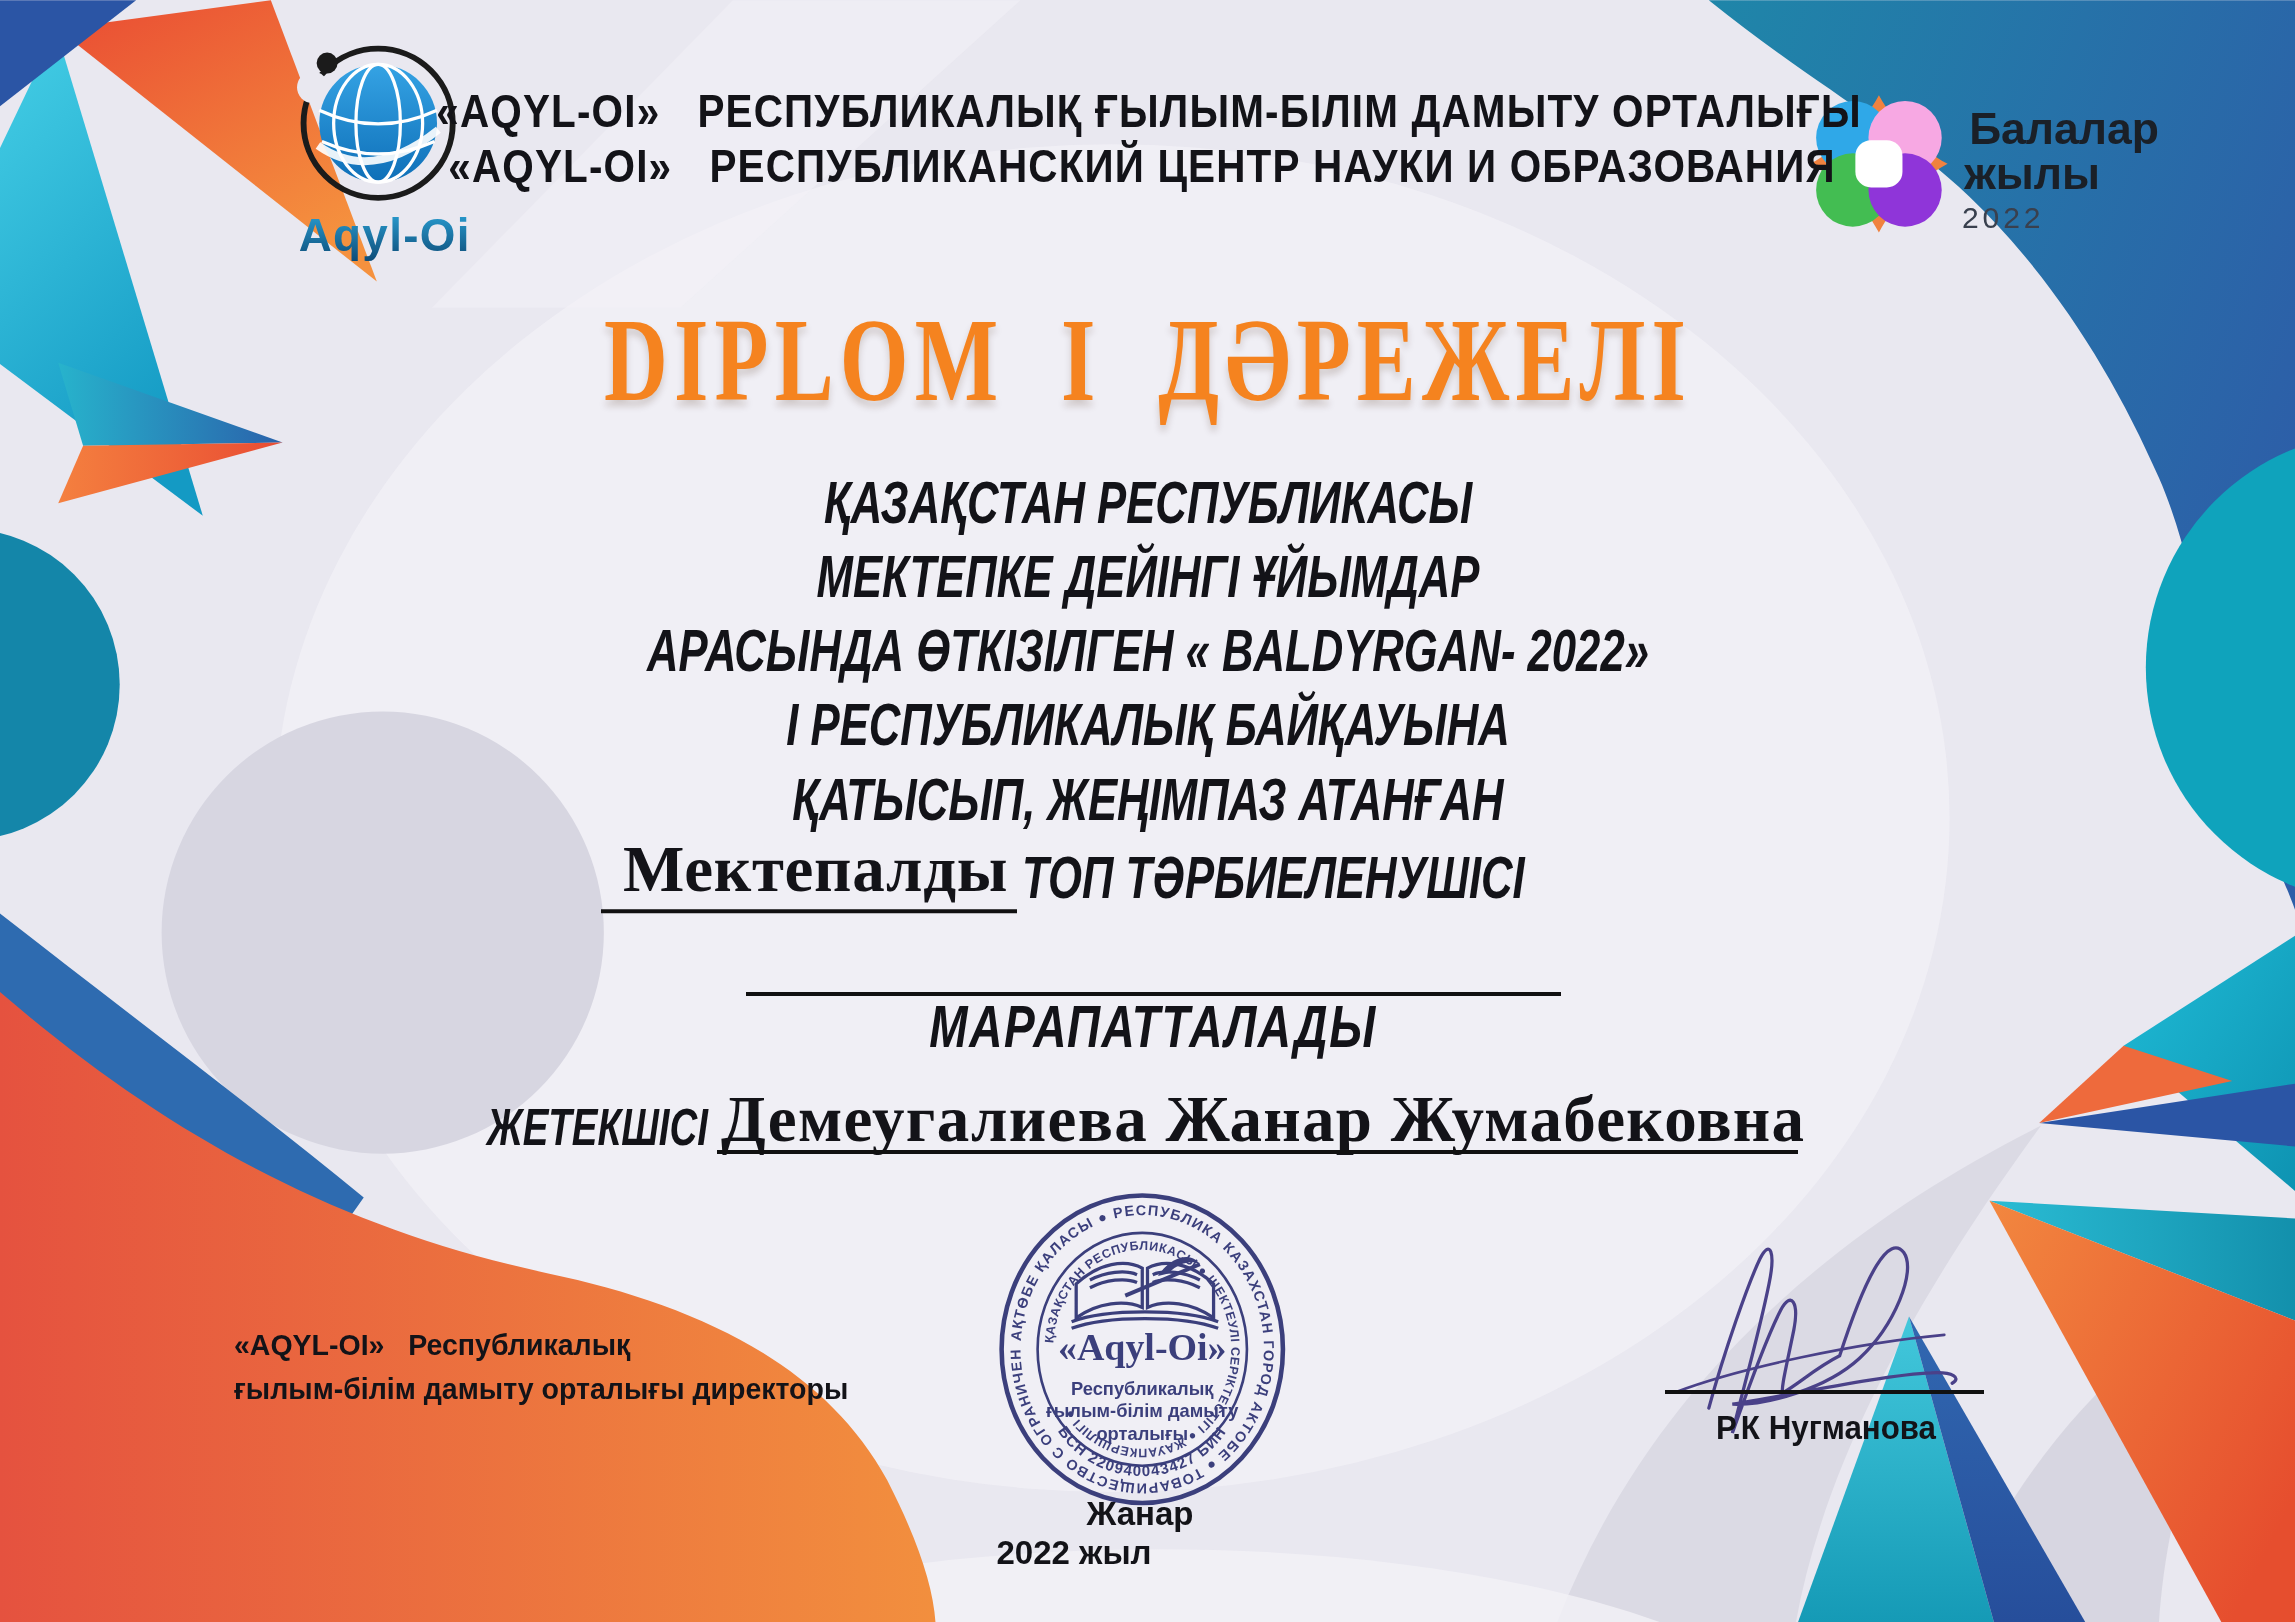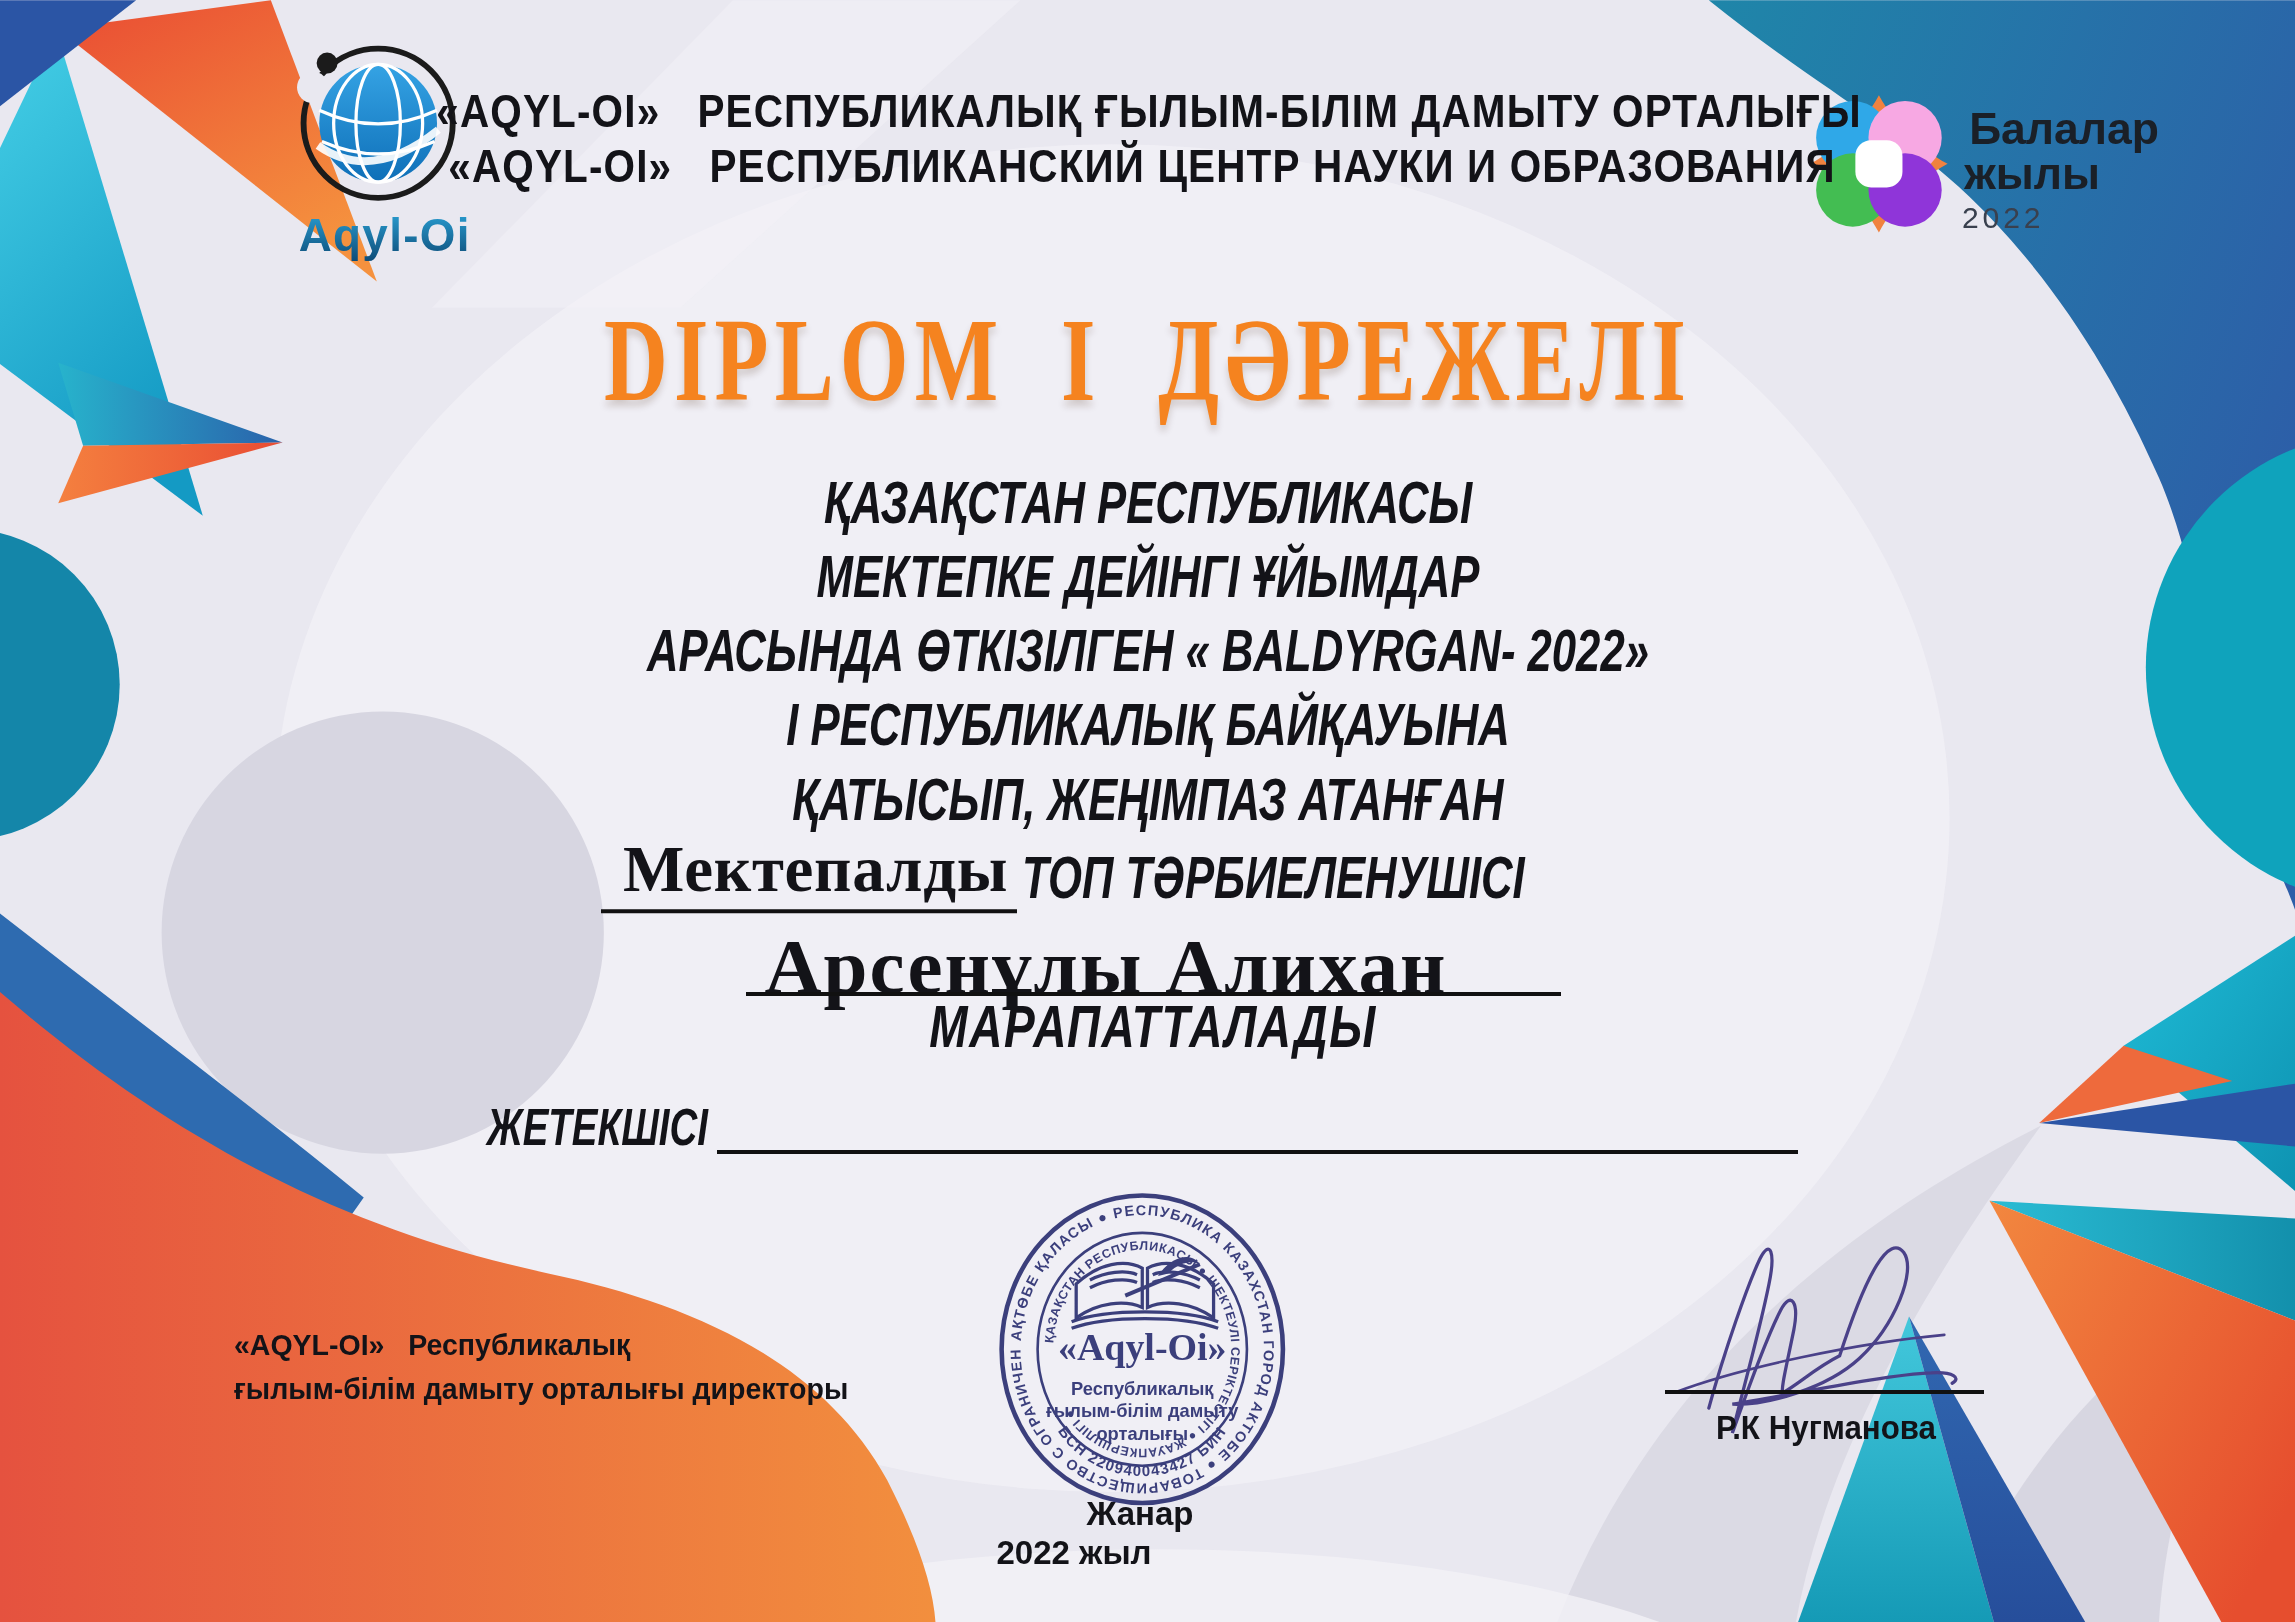--- a/index.html
+++ b/index.html
@@ -219,26 +219,26 @@
 
 <div class="t bodyit" style="left:1148px;top:503px">ҚАЗАҚСТАН РЕСПУБЛИКАСЫ</div>
 <div class="t bodyit" style="left:1148px;top:577px">МЕКТЕПКЕ ДЕЙІНГІ ҰЙЫМДАР</div>
 <div class="t bodyit" style="left:1148px;top:651px">АРАСЫНДА ӨТКІЗІЛГЕН « BALDYRGAN- 2022»</div>
 <div class="t bodyit" style="left:1148px;top:725px">І РЕСПУБЛИКАЛЫҚ БАЙҚАУЫНА</div>
 <div class="t bodyit" style="left:1148px;top:800px">ҚАТЫСЫП, ЖЕҢІМПАЗ АТАНҒАН</div>
 
 <div class="t serif-group" style="left:601px;top:875px">Мектепалды</div>
 <div class="t bodyit-l" style="left:1022px;top:878px">ТОП ТӘРБИЕЛЕНУШІСІ</div>
 
-<div class="t serif-name" style="left:1106px;top:966px">Арсенұлы Алихан</div>
 <div class="rule" style="left:746px;top:992px;width:815px;height:3.9px"></div>
 
 <div class="t awarded" style="left:1153px;top:1027px">МАРАПАТТАЛАДЫ</div>
 
 <div class="t lbl-l" style="left:487px;top:1127px">ЖЕТЕКШІСІ</div>
+<div class="t serif-sup" style="left:721px;top:1119px">Демеугалиева Жанар Жумабековна</div>
 <div class="rule" style="left:717px;top:1150px;width:1081px;height:3.9px"></div>
 
 <div class="t foot" style="left:234px;top:1345px">«AQYL-OI»&nbsp;&nbsp; Республикалық</div>
 <div class="t foot" style="left:234px;top:1389px">ғылым-білім дамыту орталығы директоры</div>
 
 <div class="rule" style="left:1665px;top:1390px;width:319px;height:3.9px"></div>
 <div class="t signame" style="left:1826px;top:1427px">Р.К Нугманова</div>
 
 <div class="t city" style="left:1140px;top:1513px">Жанар</div>
 <div class="t city" style="left:1074px;top:1552px">2022 жыл</div>

